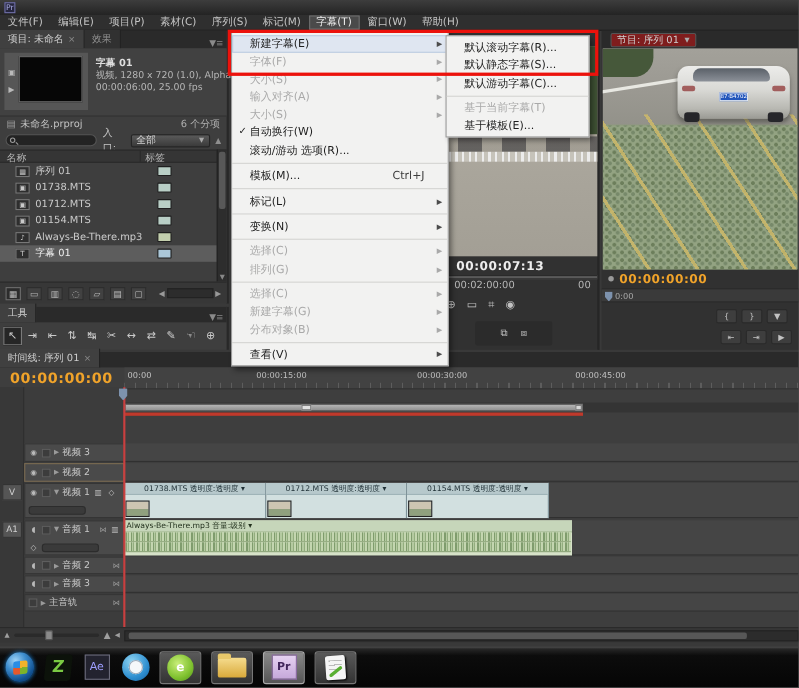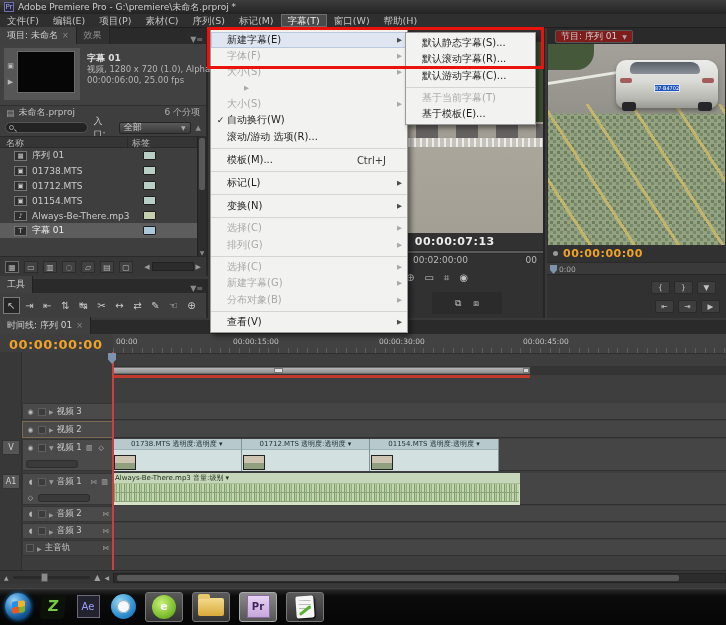--- a/index.html
+++ b/index.html
@@ -185,21 +185,20 @@
 .page::before{content:"";position:absolute;left:3px;top:4px;width:12px;height:12px;background:repeating-linear-gradient(#bbb 0 1px,transparent 1px 4px)}
 .page::after{content:"";position:absolute;left:2px;top:13px;width:14px;height:3px;background:#5ab033;transform:rotate(-35deg);border-radius:2px}
 </style>
 </head>
 <body>
 
 <div id="screen">
 
   <div class="titlebar">
     <span class="pr-badge">Pr</span>
-    <span>Adobe Premiere Pro - G:\premiere\未命名.prproj *</span>
   </div>
 
   <div class="menubar">
 
   <span class="mitem">文件(F)</span>
       <span class="mitem">编辑(E)</span>
       <span class="mitem">项目(P)</span>
       <span class="mitem">素材(C)</span>
       <span class="mitem">序列(S)</span>
       <span class="mitem">标记(M)</span>
@@ -595,20 +594,21 @@
 
       <div class="mi dim">
         <span class="lead"></span>
         <span class="lbl">大小(S)</span>
         <span class="sc"></span>
         <span class="arr">▶</span>
       </div>
 
       <div class="mi dim">
         <span class="lead"></span>
+        <span class="lbl">输入对齐(A)</span>
         <span class="sc"></span>
         <span class="arr">▶</span>
       </div>
 
       <div class="mi dim">
         <span class="lead"></span>
         <span class="lbl">大小(S)</span>
         <span class="sc"></span>
         <span class="arr">▶</span>
       </div>
@@ -689,26 +689,26 @@
         <span class="lbl">查看(V)</span>
         <span class="sc"></span>
         <span class="arr">▶</span>
       </div>
     </div>
 
   <div class="submenu-pop">
 
       <div class="mi">
         <span class="lead"></span>
+        <span class="lbl">默认滚动字幕(R)...</span>
+      </div>
+
+      <div class="mi">
+        <span class="lead"></span>
         <span class="lbl">默认静态字幕(S)...</span>
-      </div>
-
-      <div class="mi">
-        <span class="lead"></span>
-        <span class="lbl">默认滚动字幕(R)...</span>
       </div>
 
       <div class="mi sep">
         <span class="lead"></span>
         <span class="lbl">默认游动字幕(C)...</span>
       </div>
 
       <div class="mi dim">
         <span class="lead"></span>
         <span class="lbl">基于当前字幕(T)</span>

